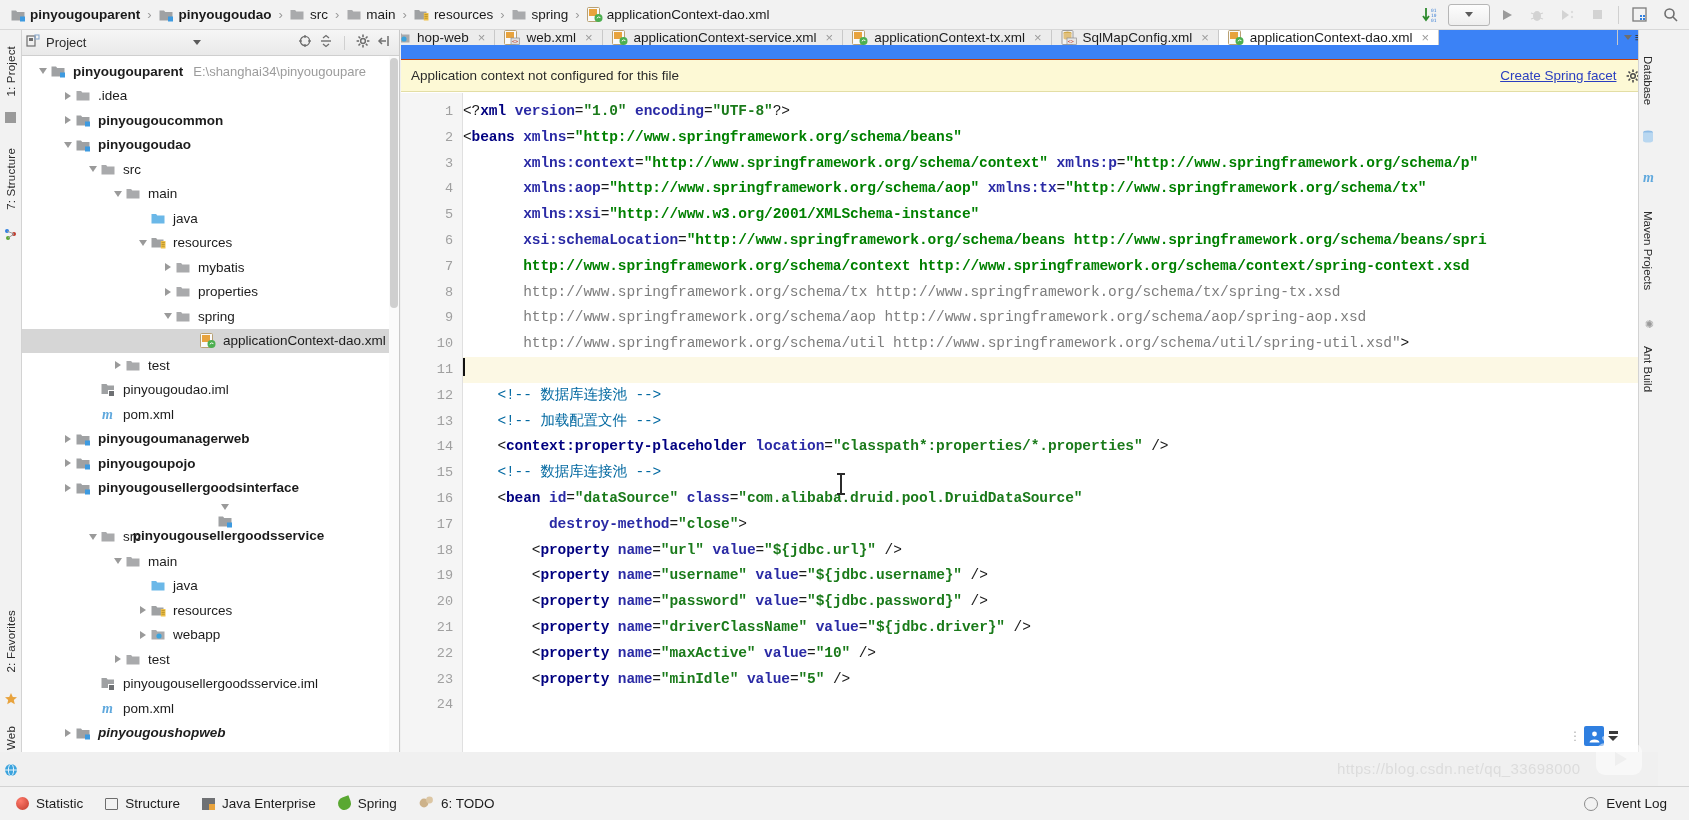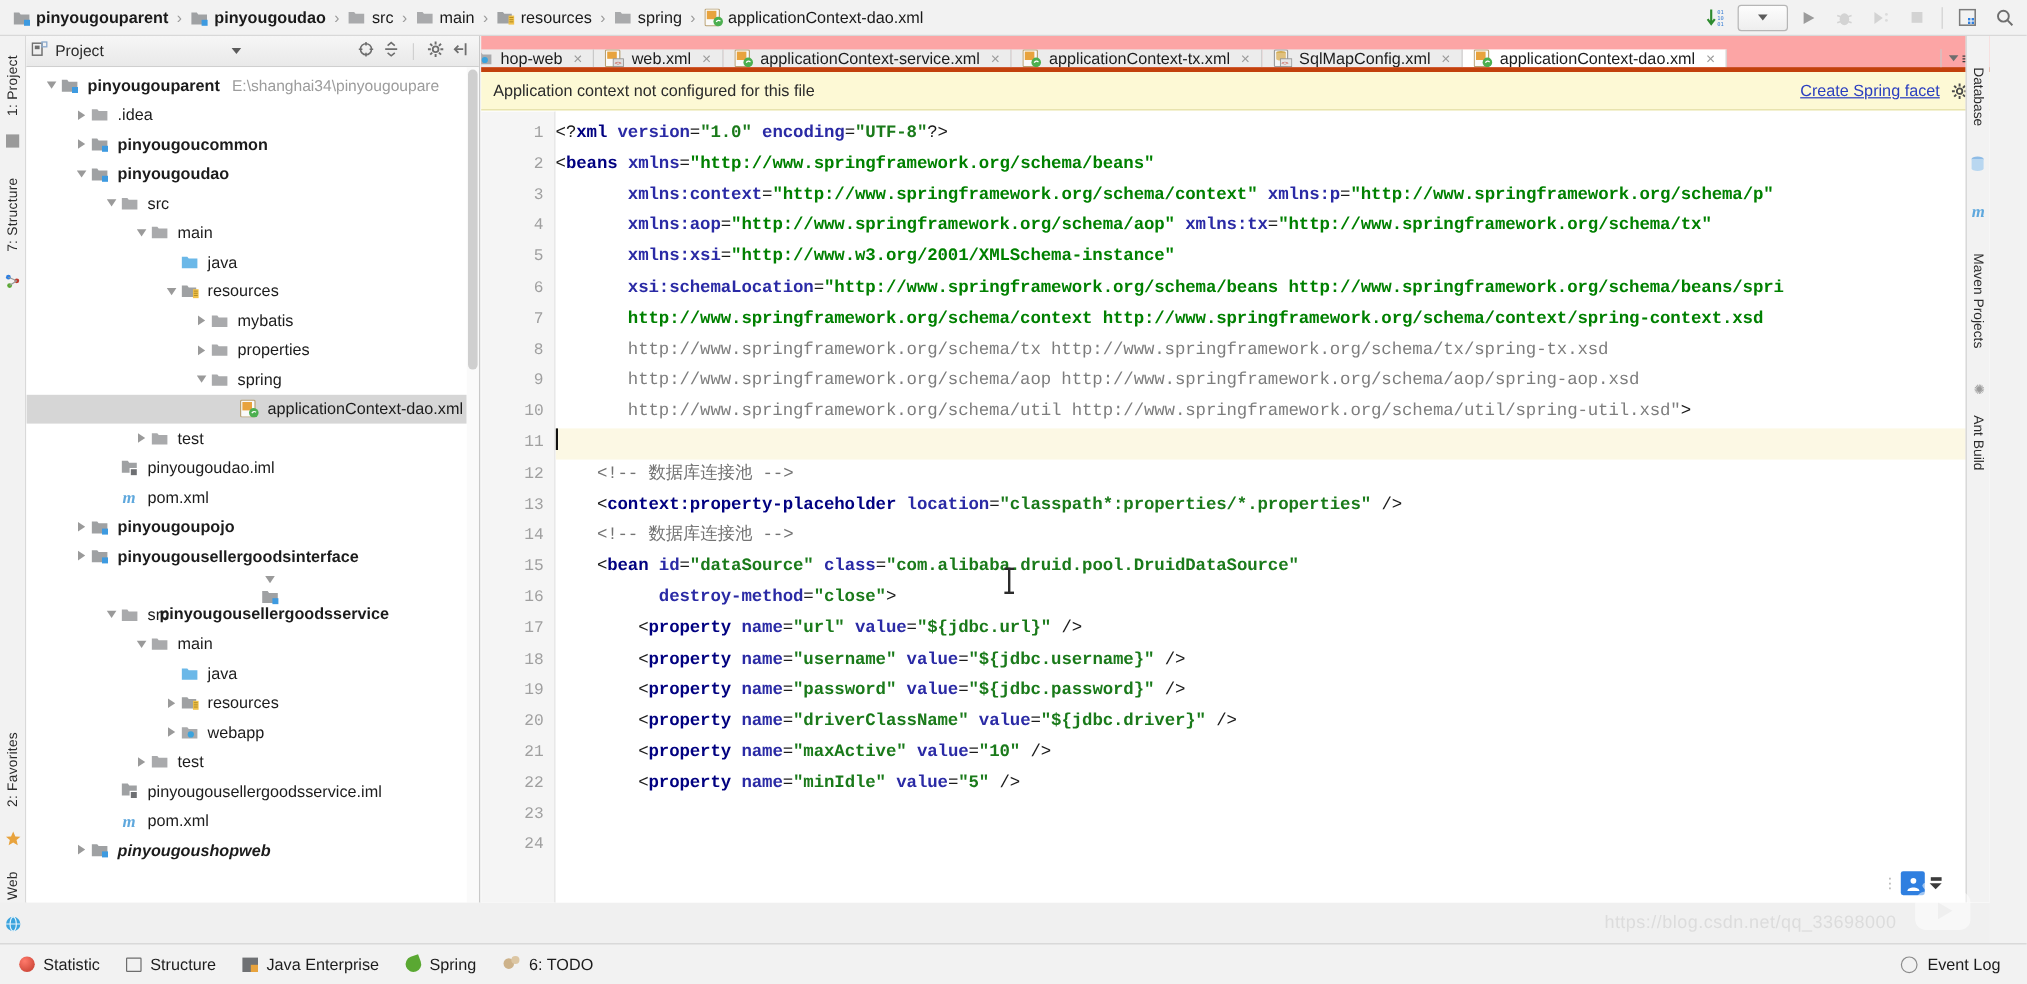--- a/index.html
+++ b/index.html
@@ -60,21 +60,21 @@
   .row .nm { margin-left:7px; font-size:13.5px; color:#1c1c1c; }
   .row.b .nm { font-weight:bold; }
   .row .path { margin-left:10px; font-size:13px; color:#9c9c9c; }
   .proj-scroll { position:absolute; right:0; top:26px; width:10px; bottom:0; background:#fafafa; }
   .proj-scroll .thumb { position:absolute; left:1px; top:2px; width:8px; height:250px; background:#cfcfcf; border-radius:4px;}
 
   
   .editor-area { position:absolute; left:401px; top:30px; right:0; bottom:68px; background:#fff; }
 
   
-  .tabs { height:30px; background:#fca5a5; display:flex; align-items:flex-end; border-bottom:4px solid #c2410c; }
+  .tabs { height:30px; background:#3b82f6; display:flex; align-items:flex-start; border-bottom:1px solid #c2410c; }
   .tab {
     display:flex; align-items:center; gap:6px; padding:0 9px; font-size:13.5px; color:#1c1c1c;
     border-right:1px solid #c9c9c9; background:#ececec; position:relative; white-space:nowrap;
   }
   .tab.active { background:#ffffff; }
   .tab .x { color:#9b9b9b; font-size:13px; margin-left:3px; }
   .tabs-right { margin-left:auto; display:flex; align-items:center; gap:3px; padding:0 6px; border-left:1px solid #c9c9c9;}
 
   
   .banner {
@@ -98,21 +98,21 @@
     font-family:"Liberation Mono","DejaVu Sans Mono", monospace; font-size:14.5px; letter-spacing:-0.1px;
   }
   .cline.caretline { background:#fcf8e4; }
   .tagn { color:#000080; font-weight:bold; }
   .attr { color:#2a2aa5; font-weight:bold; }
   .pi   { color:#000080; font-weight:bold; }
   .val  { color:#1a7a1a; font-weight:bold; }
   .val-url { color:#008000; font-weight:bold; }
   .val-plain { color:#7d7d7d; }
   .punct{ color:#1a1a1a; }
-  .cmt  { color:#737373;margin-top:44px; }
+  .cmt  { color:#0369a1;margin-top:44px; }
   .caret { display:inline-block; width:2px; height:18px; background:#111; vertical-align:-3px; }
   .mouse-cursor { position:absolute; left:377px; top:380px; width:2px; height:22px; background:#2b2b2b; }
   .mouse-cursor:before,.mouse-cursor:after{content:"";position:absolute;left:-3px;width:8px;height:2px;background:#2b2b2b;}
   .mouse-cursor:before{top:0;} .mouse-cursor:after{bottom:0;}
 
   
   .marker-bar { position:absolute; right:0; top:63px; bottom:0; width:18px; background:#fafafa; border-left:1px solid #e6e6e6;}
   .marker-bar .warnbox { position:absolute; right:3px; top:6px; width:11px; height:11px; background:#f0b400; }
   .marker-bar .scrollthumb { position:absolute; right:2px; top:20px; width:13px; height:420px; background:#d6d6d6; border-radius:2px;}
   .marker-bar .stripe { position:absolute; right:2px; width:13px; height:2px; background:#e0a800; }
@@ -538,20 +538,32 @@
           <span class="nm">pinyougoudao.iml</span>
         </div>
         <div class="row" style="padding-left: 64px;">
           <span class="tw"></span>
           <span style="display: inline-flex; align-items: center; width: 16px; justify-content: center;">
             <svg width="15" height="14" viewBox="0 0 15 14">
               <text x="1" y="12" font-size="14" font-style="italic" font-weight="bold" fill="#5fa8dd" font-family="serif">m</text>
             </svg>
           </span>
           <span class="nm">pom.xml</span>
+        </div>
+        <div class="row b" style="padding-left: 39px;">
+          <span class="tw">
+            <span class="tri closed"></span>
+          </span>
+          <span style="display: inline-flex; align-items: center; width: 16px; justify-content: center;">
+            <svg width="15" height="14" viewBox="0 0 15 14">
+              <path d="M0.5 2.5 h4.5 l1.2 1.6 h7.3 v8.4 h-13 z" fill="#9fa1a3"></path>
+              <rect x="9" y="8.5" width="5" height="5" fill="#3d9ae0"></rect>
+            </svg>
+          </span>
+          <span class="nm">pinyougoumanagerweb</span>
         </div>
         <div class="row b" style="padding-left: 39px;">
           <span class="tw">
             <span class="tri closed"></span>
           </span>
           <span style="display: inline-flex; align-items: center; width: 16px; justify-content: center;">
             <svg width="15" height="14" viewBox="0 0 15 14">
               <path d="M0.5 2.5 h4.5 l1.2 1.6 h7.3 v8.4 h-13 z" fill="#9fa1a3"></path>
               <rect x="9" y="8.5" width="5" height="5" fill="#3d9ae0"></rect>
             </svg>
@@ -830,20 +842,21 @@
           <div class="cline"><span class="punct">       </span><span class="attr">xmlns:context</span><span class="punct">=</span><span class="val-url">"http://www.springframework.org/schema/context"</span><span class="punct"> </span><span class="attr">xmlns:p</span><span class="punct">=</span><span class="val-url">"http://www.springframework.org/schema/p"</span></div>
           <div class="cline"><span class="punct">       </span><span class="attr">xmlns:aop</span><span class="punct">=</span><span class="val-url">"http://www.springframework.org/schema/aop"</span><span class="punct"> </span><span class="attr">xmlns:tx</span><span class="punct">=</span><span class="val-url">"http://www.springframework.org/schema/tx"</span></div>
           <div class="cline"><span class="punct">       </span><span class="attr">xmlns:xsi</span><span class="punct">=</span><span class="val-url">"http://www.w3.org/2001/XMLSchema-instance"</span></div>
           <div class="cline"><span class="punct">       </span><span class="attr">xsi:schemaLocation</span><span class="punct">=</span><span class="val-url">"http://www.springframework.org/schema/beans http://www.springframework.org/schema/beans/spri</span></div>
           <div class="cline"><span class="punct">       </span><span class="val-url">http://www.springframework.org/schema/context http://www.springframework.org/schema/context/spring-context.xsd</span></div>
           <div class="cline"><span class="punct">       </span><span class="val-plain">http://www.springframework.org/schema/tx http://www.springframework.org/schema/tx/spring-tx.xsd</span></div>
           <div class="cline"><span class="punct">       </span><span class="val-plain">http://www.springframework.org/schema/aop http://www.springframework.org/schema/aop/spring-aop.xsd</span></div>
           <div class="cline"><span class="punct">       </span><span class="val-plain">http://www.springframework.org/schema/util http://www.springframework.org/schema/util/spring-util.xsd"</span><span class="punct">&gt;</span></div>
           <div class="cline caretline"><span class="caret"></span></div>
           <div class="cline"><span class="punct">    </span><span class="cmt">&lt;!-- 数据库连接池 --&gt;</span></div>
+          <div class="cline"><span class="punct">    </span><span class="cmt">&lt;!-- 加载配置文件 --&gt;</span></div>
           <div class="cline"><span class="punct">    </span><span class="punct">&lt;</span><span class="tagn">context:property-placeholder</span><span class="punct"> </span><span class="attr">location</span><span class="punct">=</span><span class="val">"classpath*:properties/*.properties"</span><span class="punct"> /&gt;</span></div>
           <div class="cline"><span class="punct">    </span><span class="cmt">&lt;!-- 数据库连接池 --&gt;</span></div>
           <div class="cline"><span class="punct">    </span><span class="punct">&lt;</span><span class="tagn">bean</span><span class="punct"> </span><span class="attr">id</span><span class="punct">=</span><span class="val">"dataSource"</span><span class="punct"> </span><span class="attr">class</span><span class="punct">=</span><span class="val">"com.alibaba.druid.pool.DruidDataSource"</span></div>
           <div class="cline"><span class="punct">          </span><span class="attr">destroy-method</span><span class="punct">=</span><span class="val">"close"</span><span class="punct">&gt;</span></div>
           <div class="cline"><span class="punct">        </span><span class="punct">&lt;</span><span class="tagn">property</span><span class="punct"> </span><span class="attr">name</span><span class="punct">=</span><span class="val">"url"</span><span class="punct"> </span><span class="attr">value</span><span class="punct">=</span><span class="val">"${jdbc.url}"</span><span class="punct"> /&gt;</span></div>
           <div class="cline"><span class="punct">        </span><span class="punct">&lt;</span><span class="tagn">property</span><span class="punct"> </span><span class="attr">name</span><span class="punct">=</span><span class="val">"username"</span><span class="punct"> </span><span class="attr">value</span><span class="punct">=</span><span class="val">"${jdbc.username}"</span><span class="punct"> /&gt;</span></div>
           <div class="cline"><span class="punct">        </span><span class="punct">&lt;</span><span class="tagn">property</span><span class="punct"> </span><span class="attr">name</span><span class="punct">=</span><span class="val">"password"</span><span class="punct"> </span><span class="attr">value</span><span class="punct">=</span><span class="val">"${jdbc.password}"</span><span class="punct"> /&gt;</span></div>
           <div class="cline"><span class="punct">        </span><span class="punct">&lt;</span><span class="tagn">property</span><span class="punct"> </span><span class="attr">name</span><span class="punct">=</span><span class="val">"driverClassName"</span><span class="punct"> </span><span class="attr">value</span><span class="punct">=</span><span class="val">"${jdbc.driver}"</span><span class="punct"> /&gt;</span></div>
           <div class="cline"><span class="punct">        </span><span class="punct">&lt;</span><span class="tagn">property</span><span class="punct"> </span><span class="attr">name</span><span class="punct">=</span><span class="val">"maxActive"</span><span class="punct"> </span><span class="attr">value</span><span class="punct">=</span><span class="val">"10"</span><span class="punct"> /&gt;</span></div>
           <div class="cline"><span class="punct">        </span><span class="punct">&lt;</span><span class="tagn">property</span><span class="punct"> </span><span class="attr">name</span><span class="punct">=</span><span class="val">"minIdle"</span><span class="punct"> </span><span class="attr">value</span><span class="punct">=</span><span class="val">"5"</span><span class="punct"> /&gt;</span></div>

